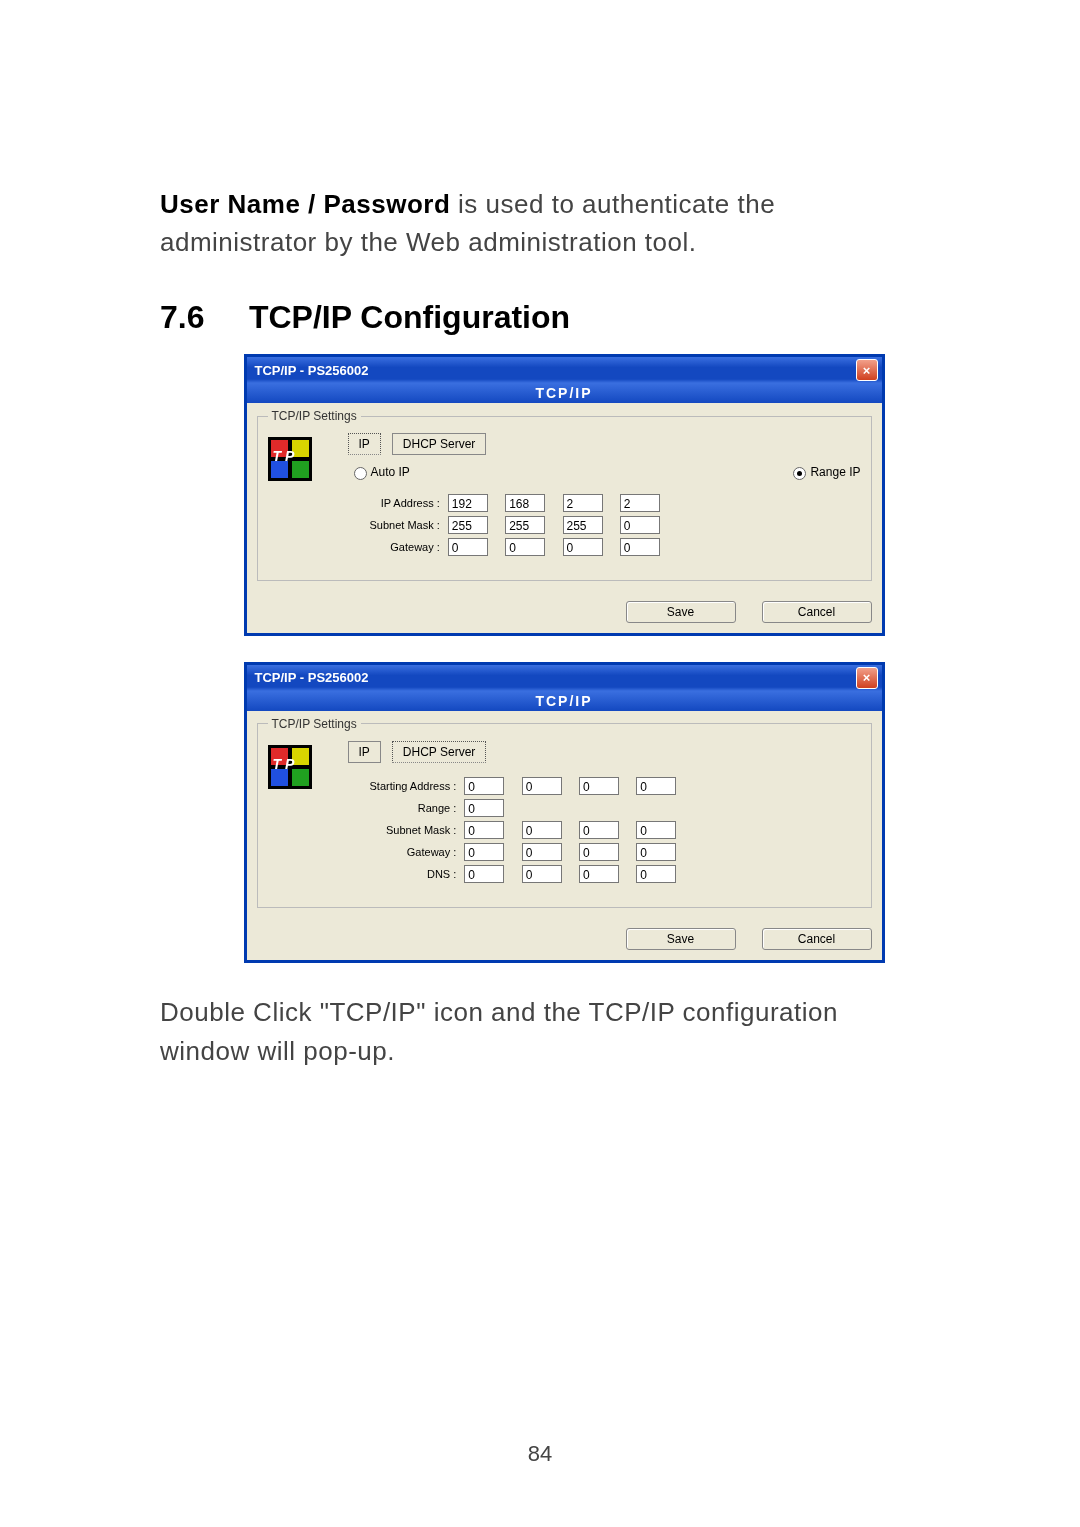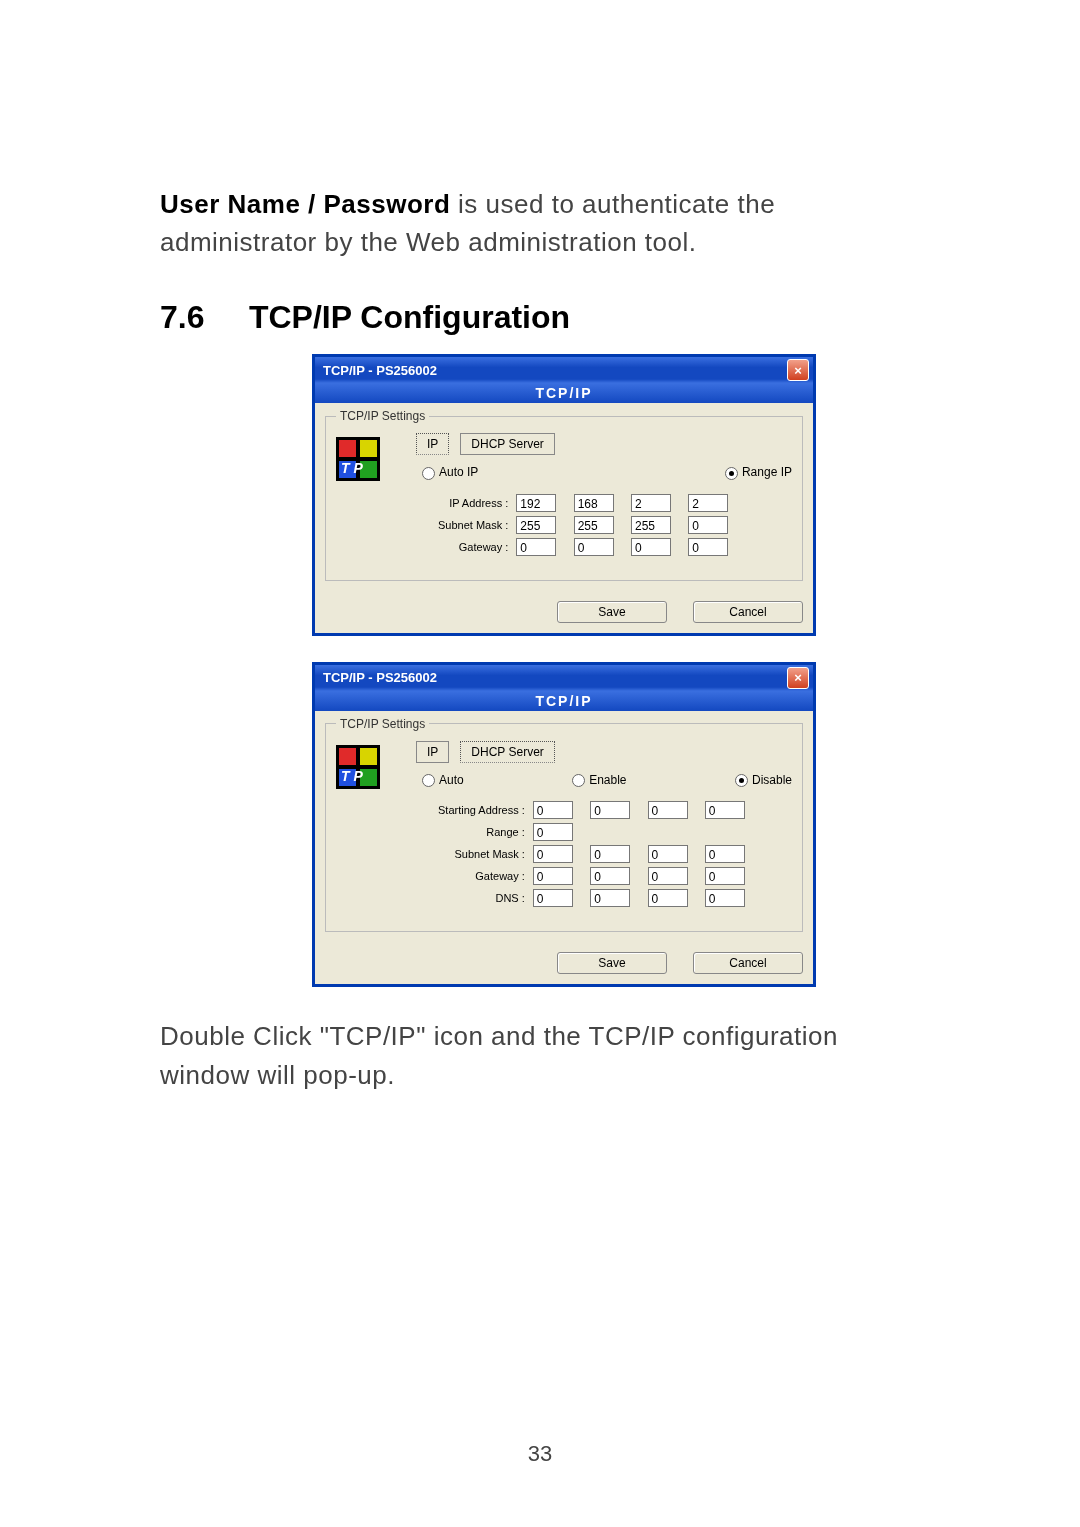--- a/index.html
+++ b/index.html
@@ -36,21 +36,21 @@
     display: inline-block;
     min-width: 80px;
   }
   .dialogs {
     display: flex;
     flex-direction: column;
     align-items: center;
     gap: 26px;
   }
   .dialog {
-    width: 504px;
+    width: 641px;
     border: 3px solid #003ab0;
     background: #ec4899;
     box-sizing: border-box;
     font-size: 12px;
     color: #000;
     margin-left: 48px;
   }
   .titlebar {
     height: 26px;
     background: linear-gradient(#3a6fe0, #1348c0 40%, #1348c0 85%, #3a6fe0);
@@ -115,21 +115,21 @@
     height: 42px;
     position: relative;
     background: #000;
     border: 1px solid #000;
   }
   .tcpip-icon .r { position:absolute; left:2px; top:2px; width:17px; height:17px; background:#e02a2a; }
   .tcpip-icon .g1 { position:absolute; right:2px; top:2px; width:17px; height:17px; background:#d8d400; }
   .tcpip-icon .b1 { position:absolute; left:2px; bottom:2px; width:17px; height:17px; background:#2050e0; }
   .tcpip-icon .g2 { position:absolute; right:2px; bottom:2px; width:17px; height:17px; background:#20a020; }
   .tcpip-icon .tp {
-    position: absolute; left:2px; bottom:2px; width:38px; height:20px;
+    position: absolute; left:2px; bottom:14px; width:38px; height:20px;
     color:#fff; font-style: italic; font-weight: bold; font-size:14px;
     display:flex; align-items:center; justify-content:flex-start; padding-left:2px;
     pointer-events:none;
   }
   .form-col {
     flex: 1;
     padding-top: 4px;
   }
   .tabs {
     display: flex;
@@ -334,25 +334,20 @@
                   <div class="b1"></div>
                   <div class="g2"></div>
                 <div class="tp">T P</div>
               </div>
             </div>
             <div class="form-col">
               <div class="tabs">
                 <div class="tab">IP</div>
                 <div class="tab active">DHCP Server</div>
               </div>
-              <div class="radio-row">
-                <label><span class="radio"></span><span>Auto</span></label>
-                <label><span class="radio"></span><span>Enable</span></label>
-                <label><span class="radio checked"></span><span>Disable</span></label>
-              </div>
               <div class="form-grid">
                 <div class="row">
                   <span class="lbl">Starting Address :</span>
                   <span class="cell">
                     <span class="oct">0</span>
                     <span class="oct">0</span>
                     <span class="oct">0</span>
                     <span class="oct">0</span>
                   </span>
                 </div>
@@ -398,13 +393,13 @@
         <span class="btn">Save</span>
         <span class="btn">Cancel</span>
       </div>
     </div>
 
   </div>
 
   <p class="outro">Double Click "TCP/IP" icon and the TCP/IP configuration window will pop-up.</p>
 </div>
 
-<div class="page-number">33</div>
+<div class="page-number">84</div>
 
 </body></html>

